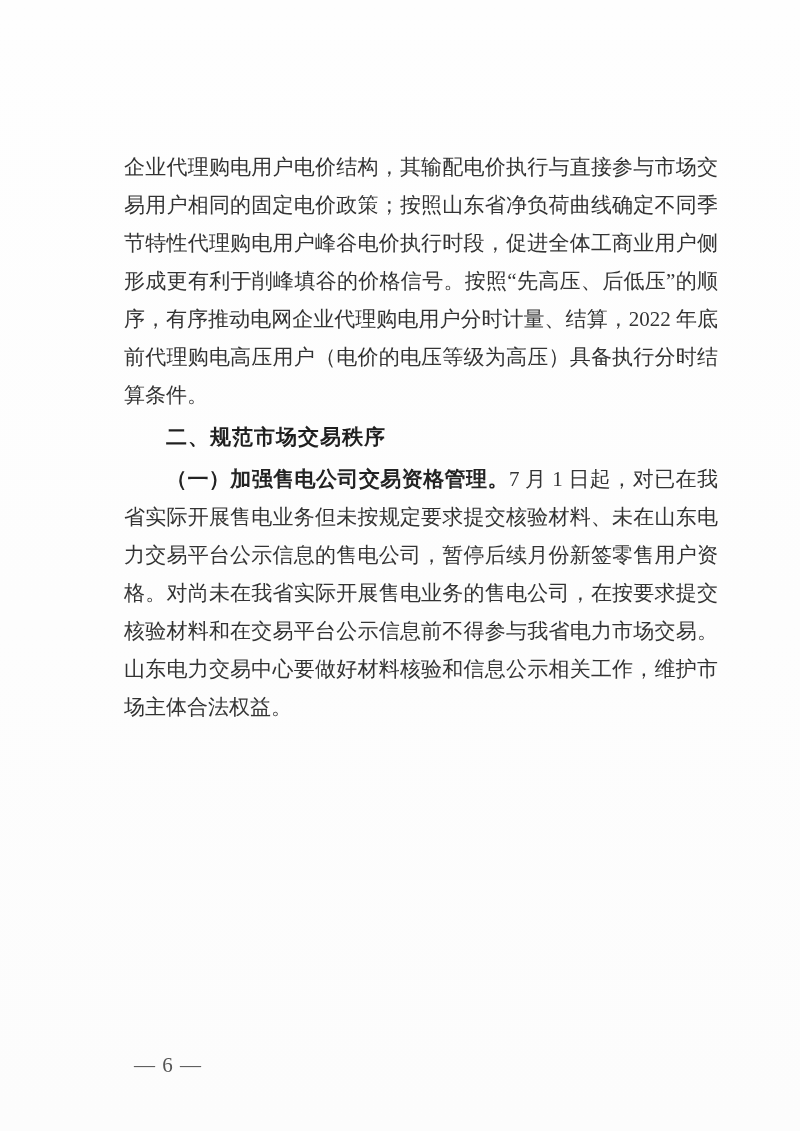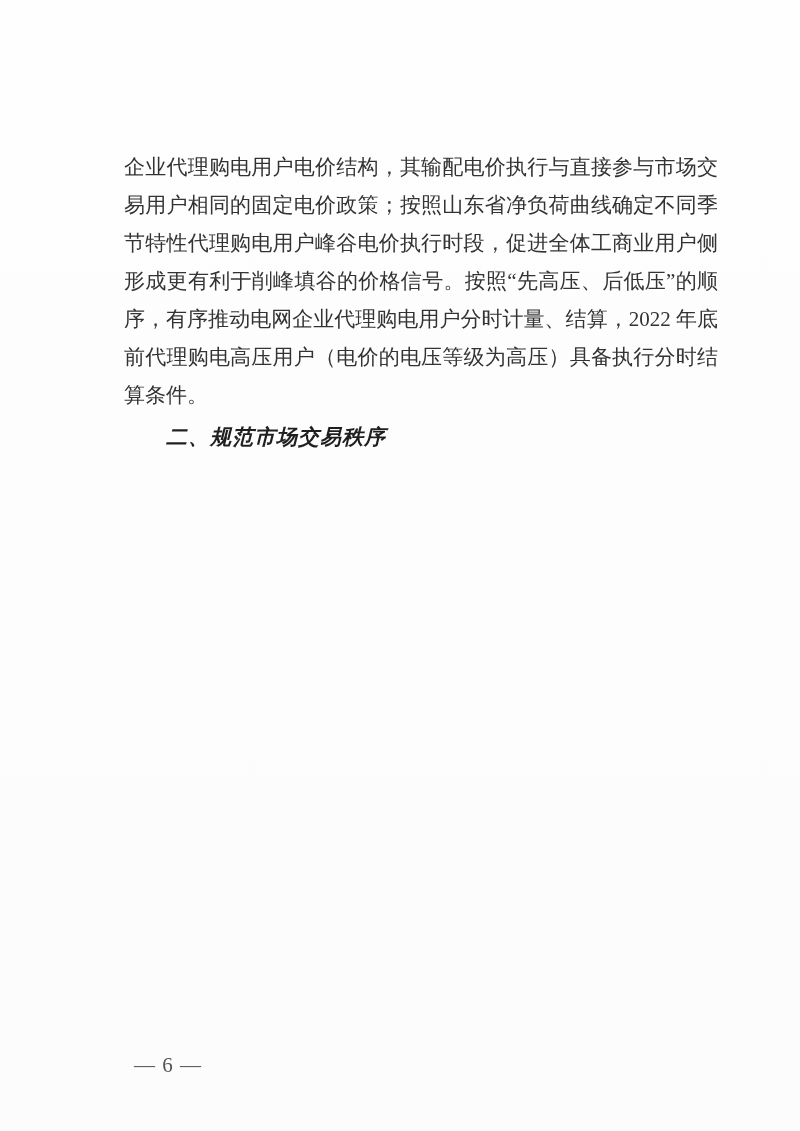--- a/index.html
+++ b/index.html
@@ -41,21 +41,20 @@
   }
   .heading {
     margin: 4px 0 4px 0;
     font-size: 21px;
     line-height: 38px;
     font-weight: 700;
     text-indent: 2em;
     letter-spacing: 1px;
     font-family: "Liberation Sans", "DejaVu Sans", sans-serif;
     color: #1f1f1f;
-    font-style: italic;
   }
   .lead {
     font-weight: 700;
     color: #232323;
   }
   .footer {
     position: absolute;
     left: 104px;
     top: 1052px;
     width: 128px;
@@ -68,17 +67,18 @@
 </style>
 </head>
 <body>
 
 <div class="page">
   <div class="content">
     <p class="para">企业代理购电用户电价结构，其输配电价执行与直接参与市场交易用户相同的固定电价政策；按照山东省净负荷曲线确定不同季节特性代理购电用户峰谷电价执行时段，促进全体工商业用户侧形成更有利于削峰填谷的价格信号。按照“先高压、后低压”的顺序，有序推动电网企业代理购电用户分时计量、结算，2022 年底前代理购电高压用户（电价的电压等级为高压）具备执行分时结算条件。</p>
 
     <h2 class="heading">二、规范市场交易秩序</h2>
 
+    <p class="para indent"><span class="lead">（一）加强售电公司交易资格管理。</span><span>7 月 1 日起，对已在我省实际开展售电业务但未按规定要求提交核验材料、未在山东电力交易平台公示信息的售电公司，暂停后续月份新签零售用户资格。对尚未在我省实际开展售电业务的售电公司，在按要求提交核验材料和在交易平台公示信息前不得参与我省电力市场交易。山东电力交易中心要做好材料核验和信息公示相关工作，维护市场主体合法权益。</span></p>
 
   </div>
 
   <div class="footer">— 6 —</div>
 </div>
 
 </body></html>

